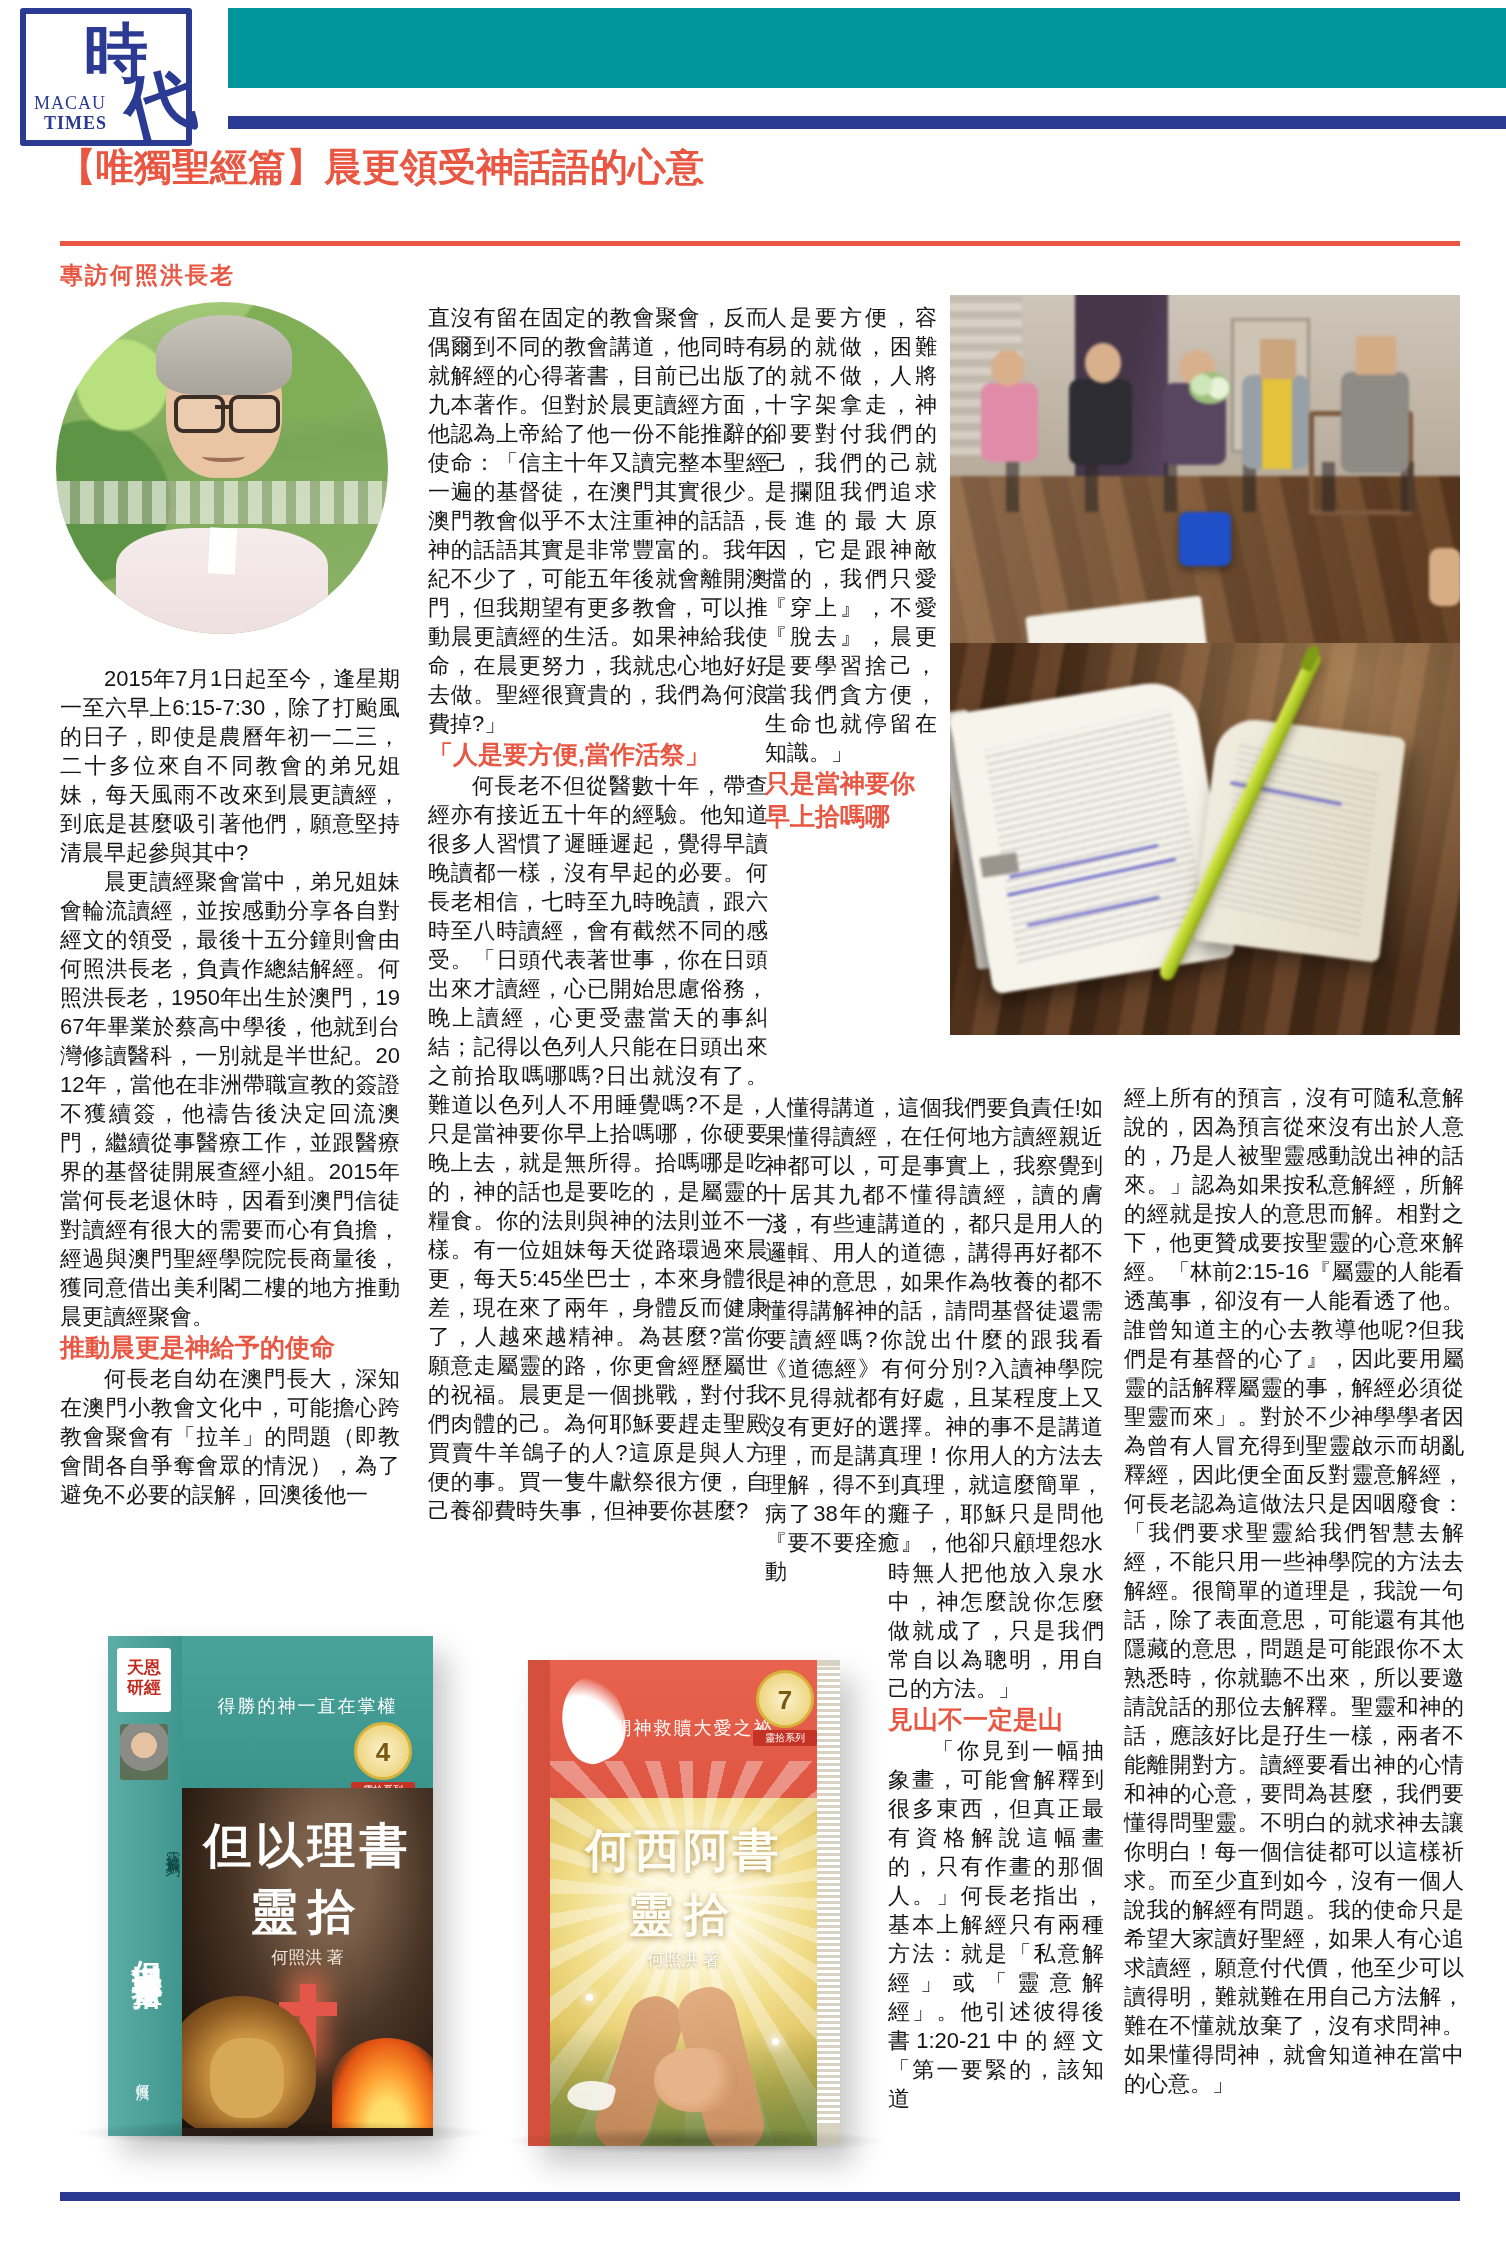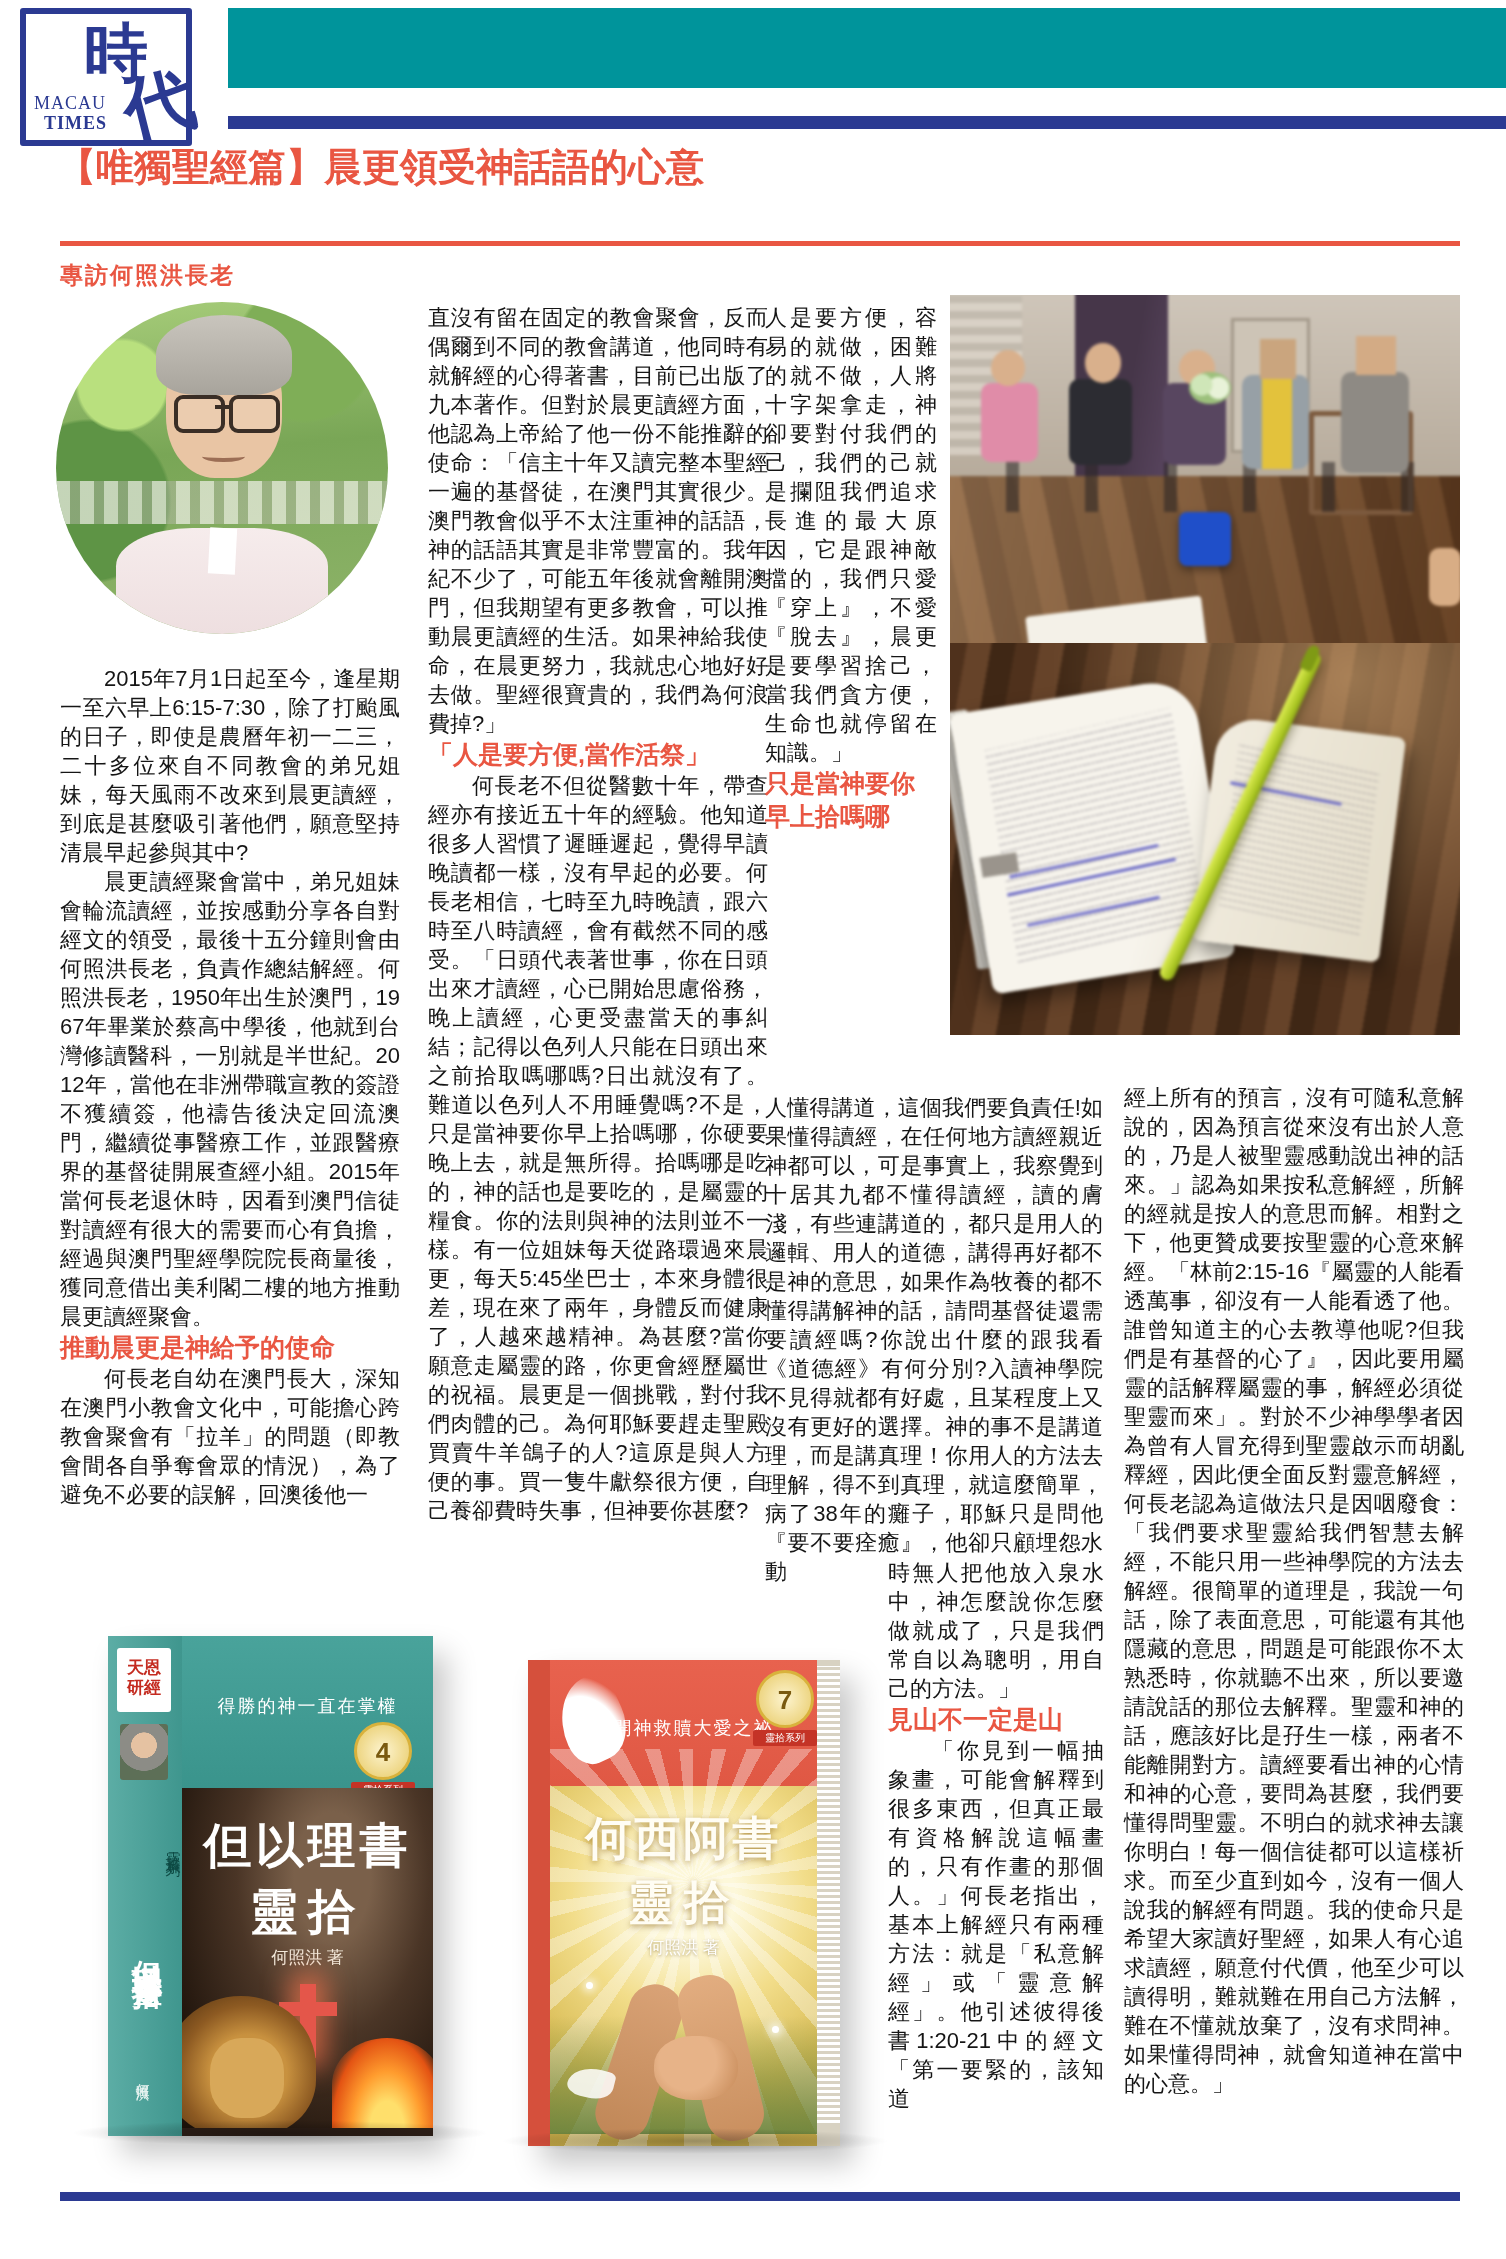--- a/index.html
+++ b/index.html
@@ -112,21 +112,21 @@
   .b1-flame{left:150px;top:250px;width:110px;height:92px;background:radial-gradient(ellipse at 50% 100%,#ffdf6b 0 22%,#ff9c2e 45%,#e35313 70%,transparent 85%);border-radius:50% 50% 0 0;}
   .book2{left:528px;top:1660px;width:312px;height:486px;background:#d8d2c2;}
   .b2-spine{left:0;top:0;width:22px;height:100%;background:#d5503c;}
   .b2-pages{left:289px;top:6px;width:23px;height:94%;background:repeating-linear-gradient(0deg,#ffffff 0 3px,#d8d2c2 3px 6px);}
   .b2-front{left:22px;top:0;width:267px;height:100%;overflow:hidden;background:#e8dfa9;}
   .b2-band{left:0;top:0;width:100%;height:138px;background:linear-gradient(#e8624e,#df5743);}
   .b2-tagline{left:0;top:56px;width:100%;text-align:center;color:#fff;font-size:18px;letter-spacing:2px;}
   .b2-feather{left:10px;top:18px;width:64px;height:84px;background:radial-gradient(ellipse at 30% 70%,#ffffff 0 55%,rgba(255,255,255,.25) 75%,transparent 80%);border-radius:80% 20% 60% 40%;transform:rotate(-24deg);}
   .b2-badge{left:206px;top:10px;}
   .b2-ribbon{left:203px;top:70px;}
-  .b2-art{left:0;top:126px;width:100%;height:368px;background:radial-gradient(circle at 52% 30%,#fdf8da 0 16%,#f2dd8a 40%,#d9bc55 68%,#b99f42 100%);}
+  .b2-art{left:0;top:138px;width:100%;height:368px;background:radial-gradient(circle at 52% 30%,#fdf8da 0 16%,#f2dd8a 40%,#d9bc55 68%,#b99f42 100%);}
   .b2-rays{position:absolute;left:-40%;top:-10%;width:180%;height:120%;background:repeating-conic-gradient(from 200deg at 52% 30%,rgba(255,255,255,.35) 0 6deg,transparent 6deg 14deg);}
   .b2-t1{left:0;top:22px;font-size:46px;letter-spacing:3px;}
   .b2-t2{left:0;top:86px;font-size:46px;letter-spacing:10px;}
   .b2-auth{left:0;top:150px;width:100%;text-align:center;color:#fff;font-size:17px;text-shadow:0 1px 3px rgba(120,90,20,.6);}
   .b2-title{width:100%;text-align:center;color:#fffdf4;font-weight:bold;font-family:"Liberation Serif",serif;text-shadow:0 2px 6px rgba(150,110,30,.7);}
   .b2-green{left:0;top:230px;width:100%;height:118px;background:linear-gradient(rgba(125,150,80,0),rgba(100,130,62,.85));}
   .b2-armL{left:62px;top:196px;width:54px;height:160px;background:linear-gradient(#d9a276,#c08757);border-radius:26px;transform:rotate(18deg);}
   .b2-armR{left:142px;top:188px;width:58px;height:168px;background:linear-gradient(#e2ad80,#c98f5f);border-radius:26px;transform:rotate(-14deg);}
   .b2-hands{left:104px;top:250px;width:84px;height:64px;background:radial-gradient(circle at 40% 40%,#e7b388 0 45%,#cf9565 80%);border-radius:46%;}
   .b2-feather2{left:18px;top:282px;width:46px;height:30px;background:rgba(255,255,255,.85);border-radius:80% 20% 60% 40%;transform:rotate(14deg);}

